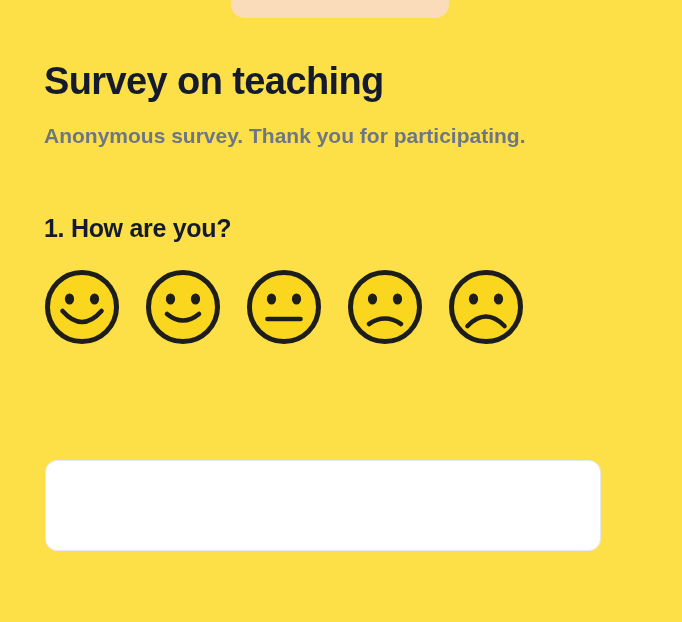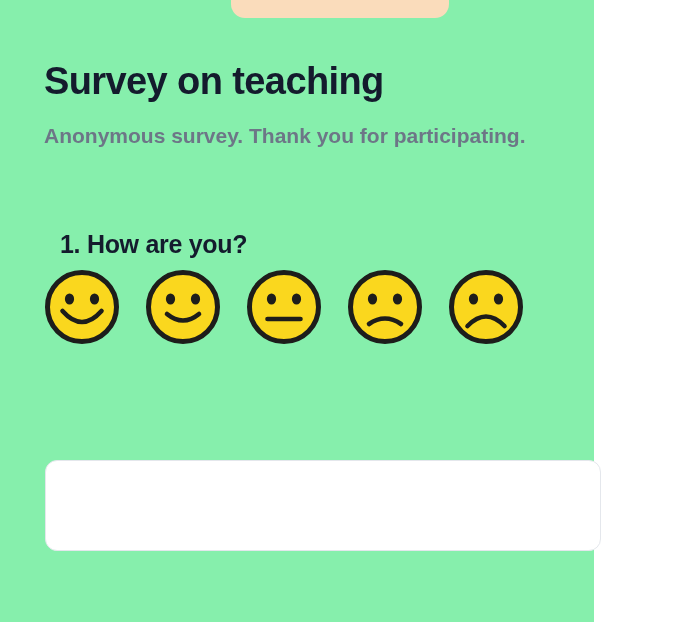--- a/index.html
+++ b/index.html
@@ -11,23 +11,23 @@
   body {
     width: 682px;
     height: 622px;
     overflow: hidden;
     font-family: "Liberation Sans", sans-serif;
     -webkit-font-smoothing: antialiased;
   }
 
   .page {
     position: relative;
-    width: 594px;
+    width: 682px;
     height: 622px;
-    background: #86efac;
+    background: #fde047;
   }
 
   
   .top-banner {
     position: absolute;
     left: 231px;
     top: -32px;
     width: 218px;
     height: 50px;
     background: #fadcbb;
@@ -63,21 +63,21 @@
     font-size: 21px;
     line-height: 30px;
     font-weight: 700;
     color: #6d7687;
     white-space: nowrap;
   }
 
   .question {
     position: absolute;
     left: 0;
-    margin: 16px;
+    margin: 0;
     font-size: 25px;
     line-height: 32px;
     font-weight: 700;
     letter-spacing: -0.3px;
     color: #141b2d;
     white-space: nowrap;
   }
   .question-1 { top: 212px; }
   .question-2 { top: 400px; }
 

